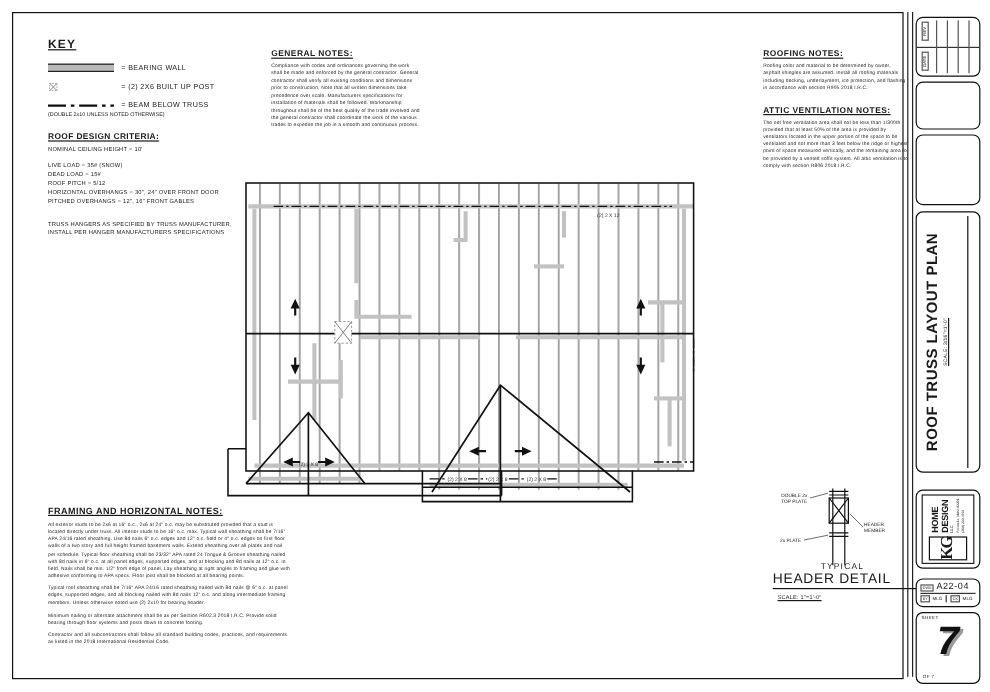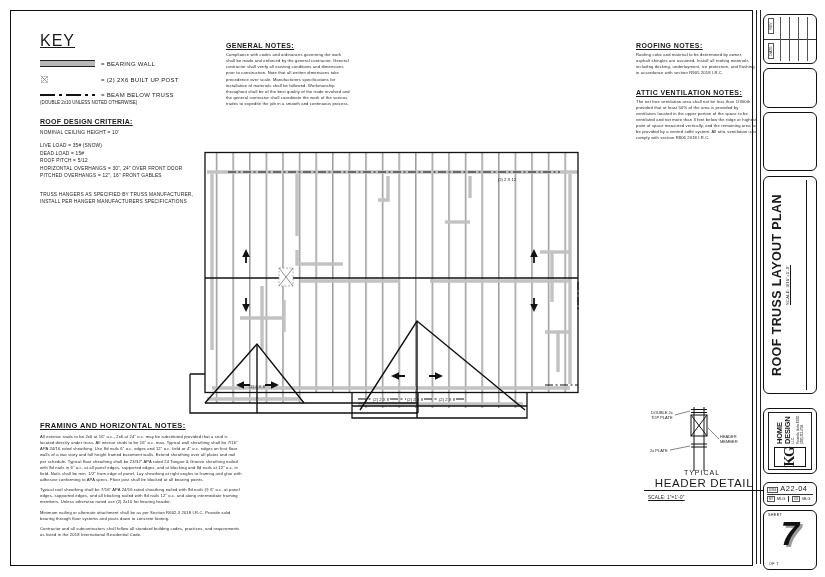--- a/index.html
+++ b/index.html
@@ -4,21 +4,21 @@
 <style>
   html,body{margin:0;padding:0;background:#fff;}
   .sheet{position:relative;width:825px;height:577px;background:#ffffff;overflow:hidden;
          font-family:"Liberation Sans",sans-serif;color:#1a1a1a;}
   .abs{position:absolute;}
   .main-border{left:10px;top:10px;width:741px;height:554px;border:1.5px solid #111;}
   .fold-line{left:756px;top:10px;width:3px;height:554px;border-left:1px solid #222;border-right:1px solid #222;}
 
   
   .key{left:40px;top:32px;width:182px;}
-  .key h1{margin:0 0 10px 0;font-size:16px;font-weight:normal;letter-spacing:1px;text-decoration:underline;}
+  .key h1{margin:0 0 10px 0;font-size:10px;font-weight:bold;letter-spacing:1px;text-decoration:underline;}
   .key-row{display:flex;align-items:center;gap:6px;margin-top:9px;font-size:6px;letter-spacing:.3px;}
   .sw-bearing{width:55px;height:5px;background:#b8b8b8;border-top:1.4px solid #222;border-bottom:1.4px solid #222;flex:0 0 auto;}
   .sw-post{width:7px;height:7px;flex:0 0 auto;margin-left:1px;margin-right:47px;}
   .sw-beam{flex:0 0 auto;}
   .key-sub{font-size:4.5px;margin-top:2px;color:#222;}
   .crit-title{margin-top:13px;font-size:7px;font-weight:bold;text-decoration:underline;letter-spacing:.3px;}
   .crit-line{font-size:4.8px;line-height:1.55;letter-spacing:.2px;}
   .crit-line.first{margin-top:4px;margin-bottom:6px;}
   .hanger{margin-top:11px;font-size:4.8px;line-height:1.5;width:172px;letter-spacing:.2px;}
 
@@ -30,21 +30,21 @@
   .right-notes .second{margin-top:12px;}
   .framing{left:40px;top:421px;width:202px;}
   .framing h2{font-size:7.5px;}
   .framing p{margin-top:4px;}
 
   
   .plan-svg{left:185px;top:145px;width:475px;height:290px;}
   .hd{left:638px;top:405px;width:128px;height:110px;}
   .hd-svg{position:absolute;left:0;top:0;width:128px;height:105px;}
   .hd-typical{position:absolute;left:0;right:0;top:64px;text-align:center;font-size:7px;letter-spacing:1px;}
-  .hd-title{position:absolute;left:6px;right:2px;top:72px;text-align:center;font-size:11.5px;letter-spacing:.6px;
+  .hd-title{position:absolute;left:6px;right:2px;top:72px;text-align:left;font-size:11.5px;letter-spacing:.6px;
             border-bottom:1.2px solid #111;padding-bottom:1px;}
   .hd-scale{position:absolute;left:10px;top:90px;font-size:4.6px;text-decoration:underline;letter-spacing:.2px;}
 
   
   .tb-box{position:absolute;left:763px;width:54px;border:1.8px solid #111;border-radius:6px;background:#fff;box-sizing:border-box;}
   .rev-table{top:14px;height:50px;}
   .rev-mid{position:absolute;left:0;right:0;top:24px;border-top:1px solid #333;}
   .rev-col{position:absolute;top:2px;bottom:2px;border-left:.8px solid #555;}
   .rev-label{position:absolute;left:-1px;font-size:3.6px;border:.5px solid #555;padding:0 1px;background:#fff;
              transform:rotate(-90deg);transform-origin:center;width:12px;text-align:center;}

